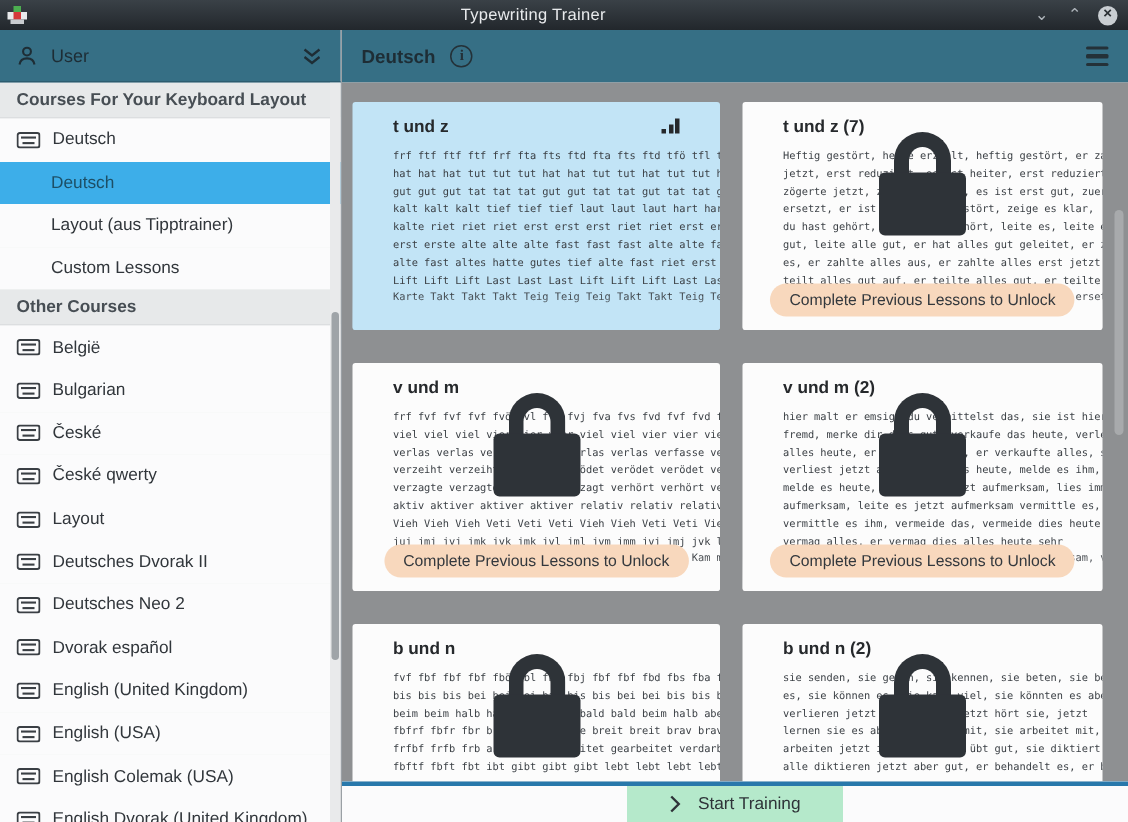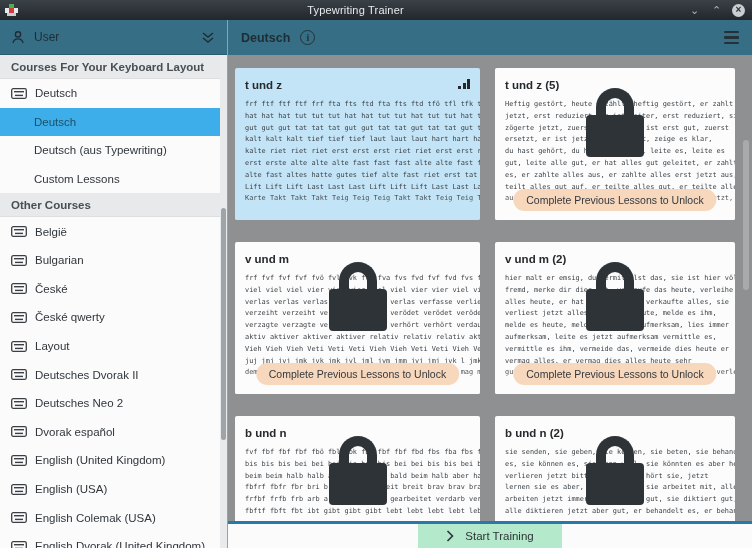--- a/index.html
+++ b/index.html
@@ -41,21 +41,21 @@
   .mh-title { font-size:12.5px; font-weight:bold; margin-right:10px; }
   .info-icon { width:15px; height:15px; border:1.5px solid #243138; border-radius:50%; display:flex; align-items:center; justify-content:center;
                font-size:10px; font-weight:bold; color:#243138; font-family:"Liberation Serif", serif; }
   .mh-spacer { flex:1; }
   .menu-icon { display:flex; flex-direction:column; gap:3px; }
   .menu-icon span { width:15px; height:2.2px; background:#243138; border-radius:1px; }
 
   
   .content { flex:1; min-height:0; background:#8e9092; position:relative; overflow:hidden;
              padding:13px 18px 0 7px; display:grid; grid-template-columns:245px 240px; column-gap:15px; row-gap:22px; grid-auto-rows:152px; }
-  .card { --cardbg:#fcfcfc; background:var(--cardbg); border-radius:2px; position:relative; overflow:hidden; padding:11px 10px 0; }
+  .card { --cardbg:#fcfcfc; background:var(--cardbg); border-radius:2px; position:relative; overflow:hidden; padding:11px 27px 0; }
   .card.selected { --cardbg:#c2e4f6; }
   .card::after { content:""; position:absolute; left:0; right:0; bottom:0; height:24px;
                  background:linear-gradient(to bottom, rgba(255,255,255,0), var(--cardbg)); pointer-events:none; }
   .card-head { display:flex; justify-content:space-between; align-items:flex-start; margin-bottom:8px; }
   .card-title { font-size:11.5px; font-weight:bold; color:#26292c; }
   .bars-icon { display:flex; align-items:flex-end; gap:1.5px; height:10px; }
   .bars-icon i { width:3px; background:#26292c; display:block; }
   .bars-icon .b1{height:3px;} .bars-icon .b2{height:6px;} .bars-icon .b3{height:10px;}
   .card-lines { font-family:"DejaVu Sans Mono", monospace; font-size:6.9px; line-height:11.8px; letter-spacing:0; white-space:pre; color:#3a3f44; }
 
@@ -120,21 +120,21 @@
               </svg>
             </span>
           <span>Deutsch</span>
         </div>
 
         <div class="srow lesson selected">
           <span>Deutsch</span>
         </div>
 
         <div class="srow lesson">
-          <span>Deutsch (aus Typewriting)</span>
+          <span>Layout (aus Tipptrainer)</span>
         </div>
 
         <div class="srow lesson">
           <span>Custom Lessons</span>
         </div>
 
         <div class="srow section">Other Courses</div>
 
         <div class="srow course">
           <span class="kbicon">
@@ -292,21 +292,21 @@
 kalt kalt kalt tief tief tief laut laut laut hart hart hart
 kalte riet riet riet erst erst erst riet riet erst erst riet
 erst erste alte alte alte fast fast fast alte alte fast fast
 alte fast altes hatte gutes tief alte fast riet erst tat gut
 Lift Lift Lift Last Last Last Lift Lift Lift Last Last Last
 Karte Takt Takt Takt Teig Teig Teig Takt Takt Teig Teig Takt</div>
         </div>
 
         <div class="card">
           <div class="card-head">
-            <span class="card-title">t und z (5)</span>
+            <span class="card-title">t und z (7)</span>
           </div>
           <div class="card-lines">Heftig gestört, heute erzählt, heftig gestört, er zahlt es
 jetzt, erst reduziert, es ist heiter, erst reduziert, sie
 zögerte jetzt, zuerst ersetzt, es ist erst gut, zuerst
 ersetzt, er ist jetzt hier gestört, zeige es klar,
 du hast gehört, du hattest gehört, leite es, leite es
 gut, leite alle gut, er hat alles gut geleitet, er zahlte
 es, er zahlte alles aus, er zahlte alles erst jetzt aus, sie
 teilt alles gut auf, er teilte alles gut, er teilte alles
 auf, er hat alles ersetzt, sie hatte alles gut ersetzt, er</div>

